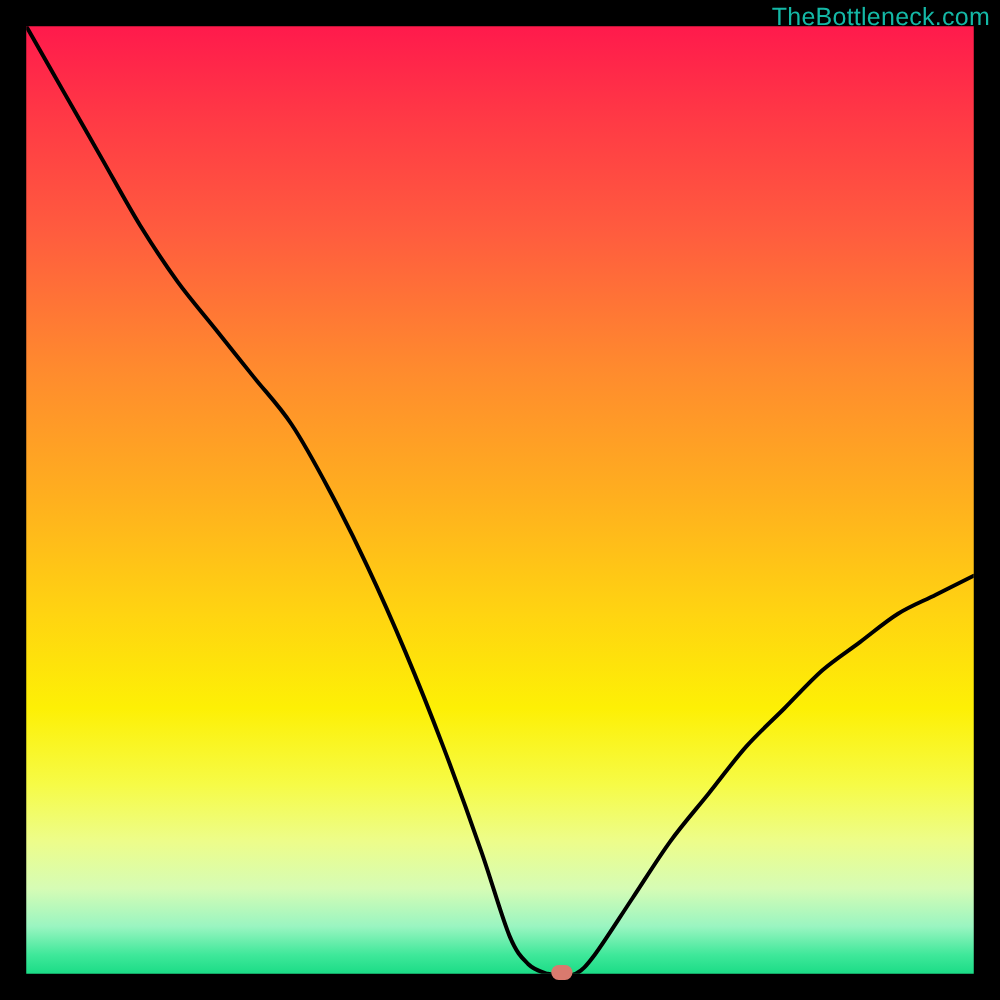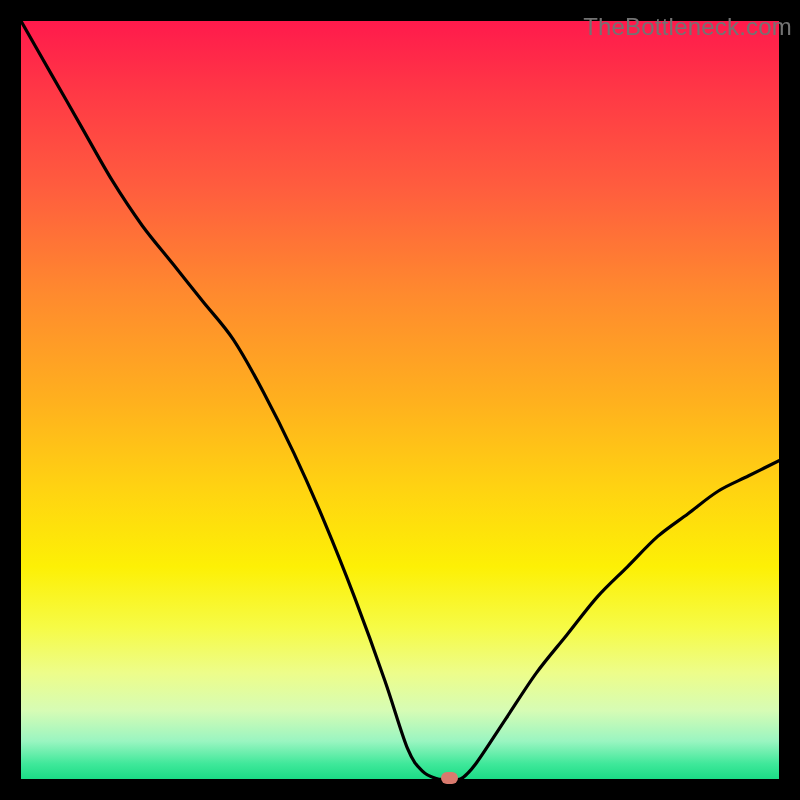--- a/index.html
+++ b/index.html
@@ -27,24 +27,24 @@
       #fdf005 72%,
       #f6fb46 80%,
       #edfd8a 86%,
       #d6fcb5 91%,
       #9af5c1 95%,
       #3fe89a 98%,
       #1bdc86 100%);
   }
   .watermark {
     position: absolute;
-    top: 13px;
+    top: 3px;
     right: 8px;
-    color: #737373;
-    font-size: 24px;
+    color: #14b8a6;
+    font-size: 20px;
     letter-spacing: 0.2px;
   }
   .dot {
     position: absolute;
     width: 17px;
     height: 12px;
     border-radius: 6px;
     background: #d97a6e;
   }
   svg.curve {

